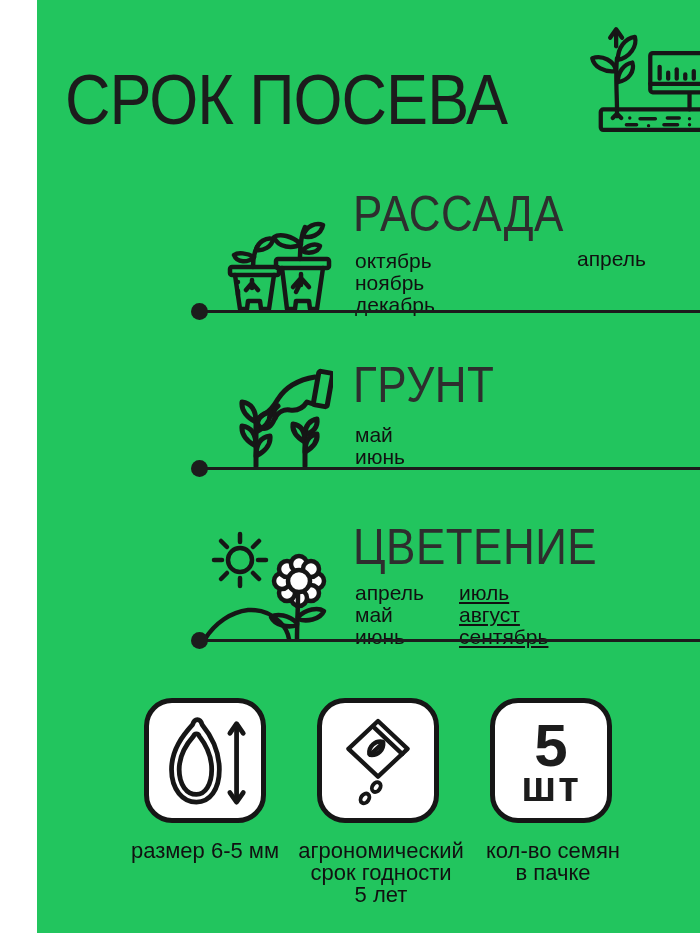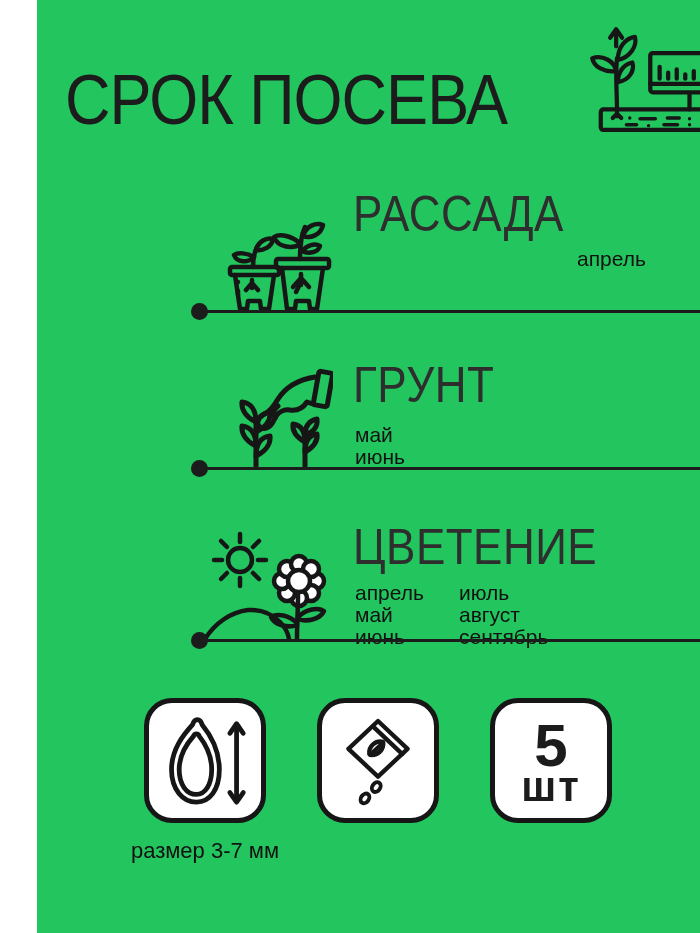--- a/index.html
+++ b/index.html
@@ -88,20 +88,23 @@
         <path d="M13,61 l0,0 M13,70 l0,4"></path>
         <rect x="51" y="38" width="53" height="9" rx="2"></rect>
         <path d="M57,47 L62,88 L70,88 L71,80 L84,80 L85,88 L92,88 L98,47"></path>
         <path d="M76,53 L76,64 M76,57 L68,66 M76,57 L84,66 M76,61 L71,71"></path>
       </g>
     </svg>
   </div>
 
   <div class="abs section-title" style="left:316px;top:190px;">РАССАДА</div>
 
+  <div class="abs months" style="left:318px;top:250px;">октябрь
+ноябрь
+декабрь</div>
   <div class="abs months" style="left:540px;top:248px;">апрель</div>
 
   <div class="abs tl-line" style="top:310px;"></div>
   <div class="abs tl-dot" style="top:303px;"></div>
 
   <div class="abs icon-box" style="left:192px;top:368px;width:104px;height:100px;">
     <svg width="104" height="100" viewBox="0 0 104 100">
       <g fill="none" stroke="#161616" stroke-width="5" stroke-linecap="round" stroke-linejoin="round">
         <rect x="87" y="4" width="14" height="34" rx="2" transform="rotate(10 94 21)"></rect>
         <path d="M86,9 C68,12 56,20 49,31 C45,38 41,44 34,47 C28,50 27,56 31,59 C35,62 41,60 44,54 L46,50 C49,44 55,41 61,42 C68,43 74,40 78,34 L84,36"></path>
@@ -158,21 +161,21 @@
         <path d="M2,108 C12,92 28,81 45,79 C60,78 70,84 77,91 C82,96 85,102 86,108"></path>
       </g>
     </svg>
   </div>
 
   <div class="abs section-title" style="left:316px;top:523px;">ЦВЕТЕНИЕ</div>
 
   <div class="abs months" style="left:318px;top:582px;">апрель
 май
 июнь</div>
-  <div class="abs months" style="left:422px;top:582px;">июль
+  <div class="abs months" style="left:422px;top:582px;text-decoration:underline;">июль
 август
 сентябрь</div>
 
   <div class="abs tl-line" style="top:639px;"></div>
   <div class="abs tl-dot" style="top:632px;"></div>
 
   <div class="abs card" style="left:107px;top:698px;">
     <svg width="88" height="96" viewBox="0 0 92 100">
       <g fill="none" stroke="#161616" stroke-width="5" stroke-linecap="round" stroke-linejoin="round">
         <path d="M33,12 C35,5 41,5 43,12 C52,23 61,38 61,59 C61,80 51,93 37,93 C23,93 11,80 11,59 C11,38 23,23 33,12 Z"></path>
@@ -199,15 +202,20 @@
     </svg>
   </div>
 
   <div class="abs card" style="left:453px;top:698px;">
     <div class="qty">
       <div class="qty-value">5</div>
       <div class="qty-unit">шт</div>
     </div>
   </div>
 
-  <div class="abs caption" style="left:66px;top:840px;">размер 3-7 мм</div>
+  <div class="abs caption" style="left:66px;top:840px;">размер 6-5 мм</div>
+  <div class="abs caption" style="left:242px;top:840px;">агрономический
+срок годности
+5 лет</div>
+  <div class="abs caption" style="left:414px;top:840px;">кол-во семян
+в пачке</div>
 
 </div>
 
 </body></html>

